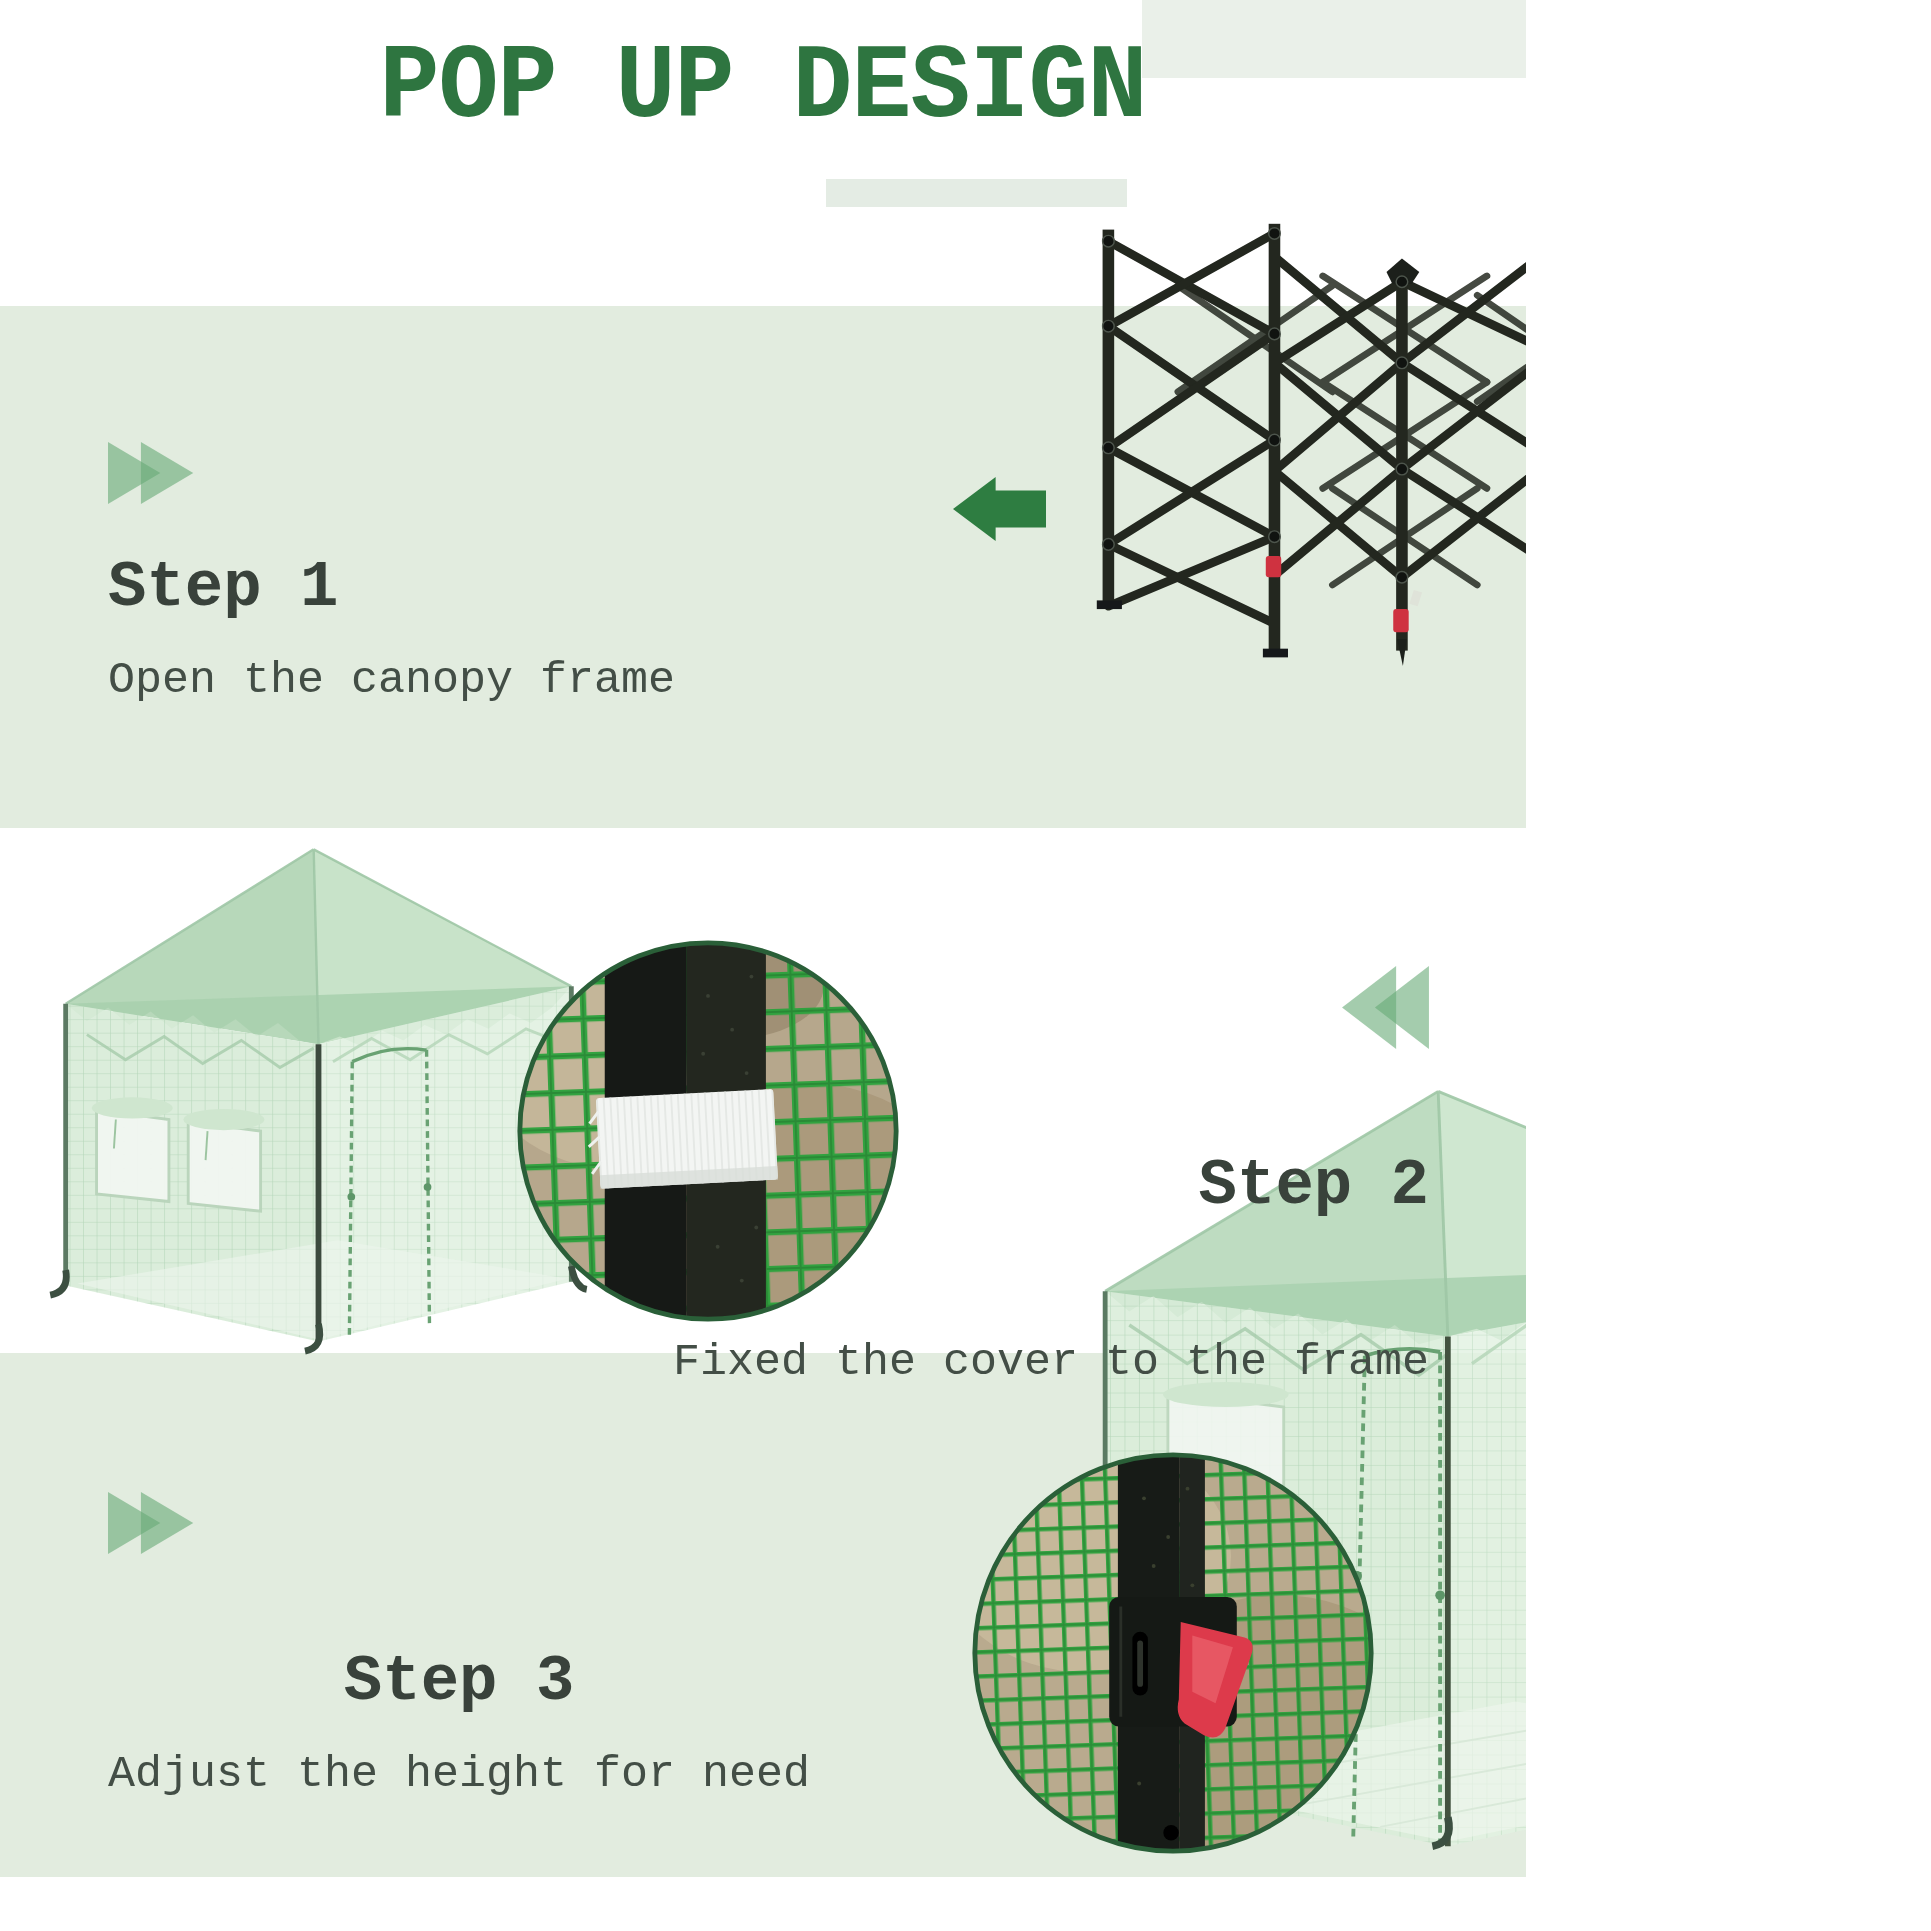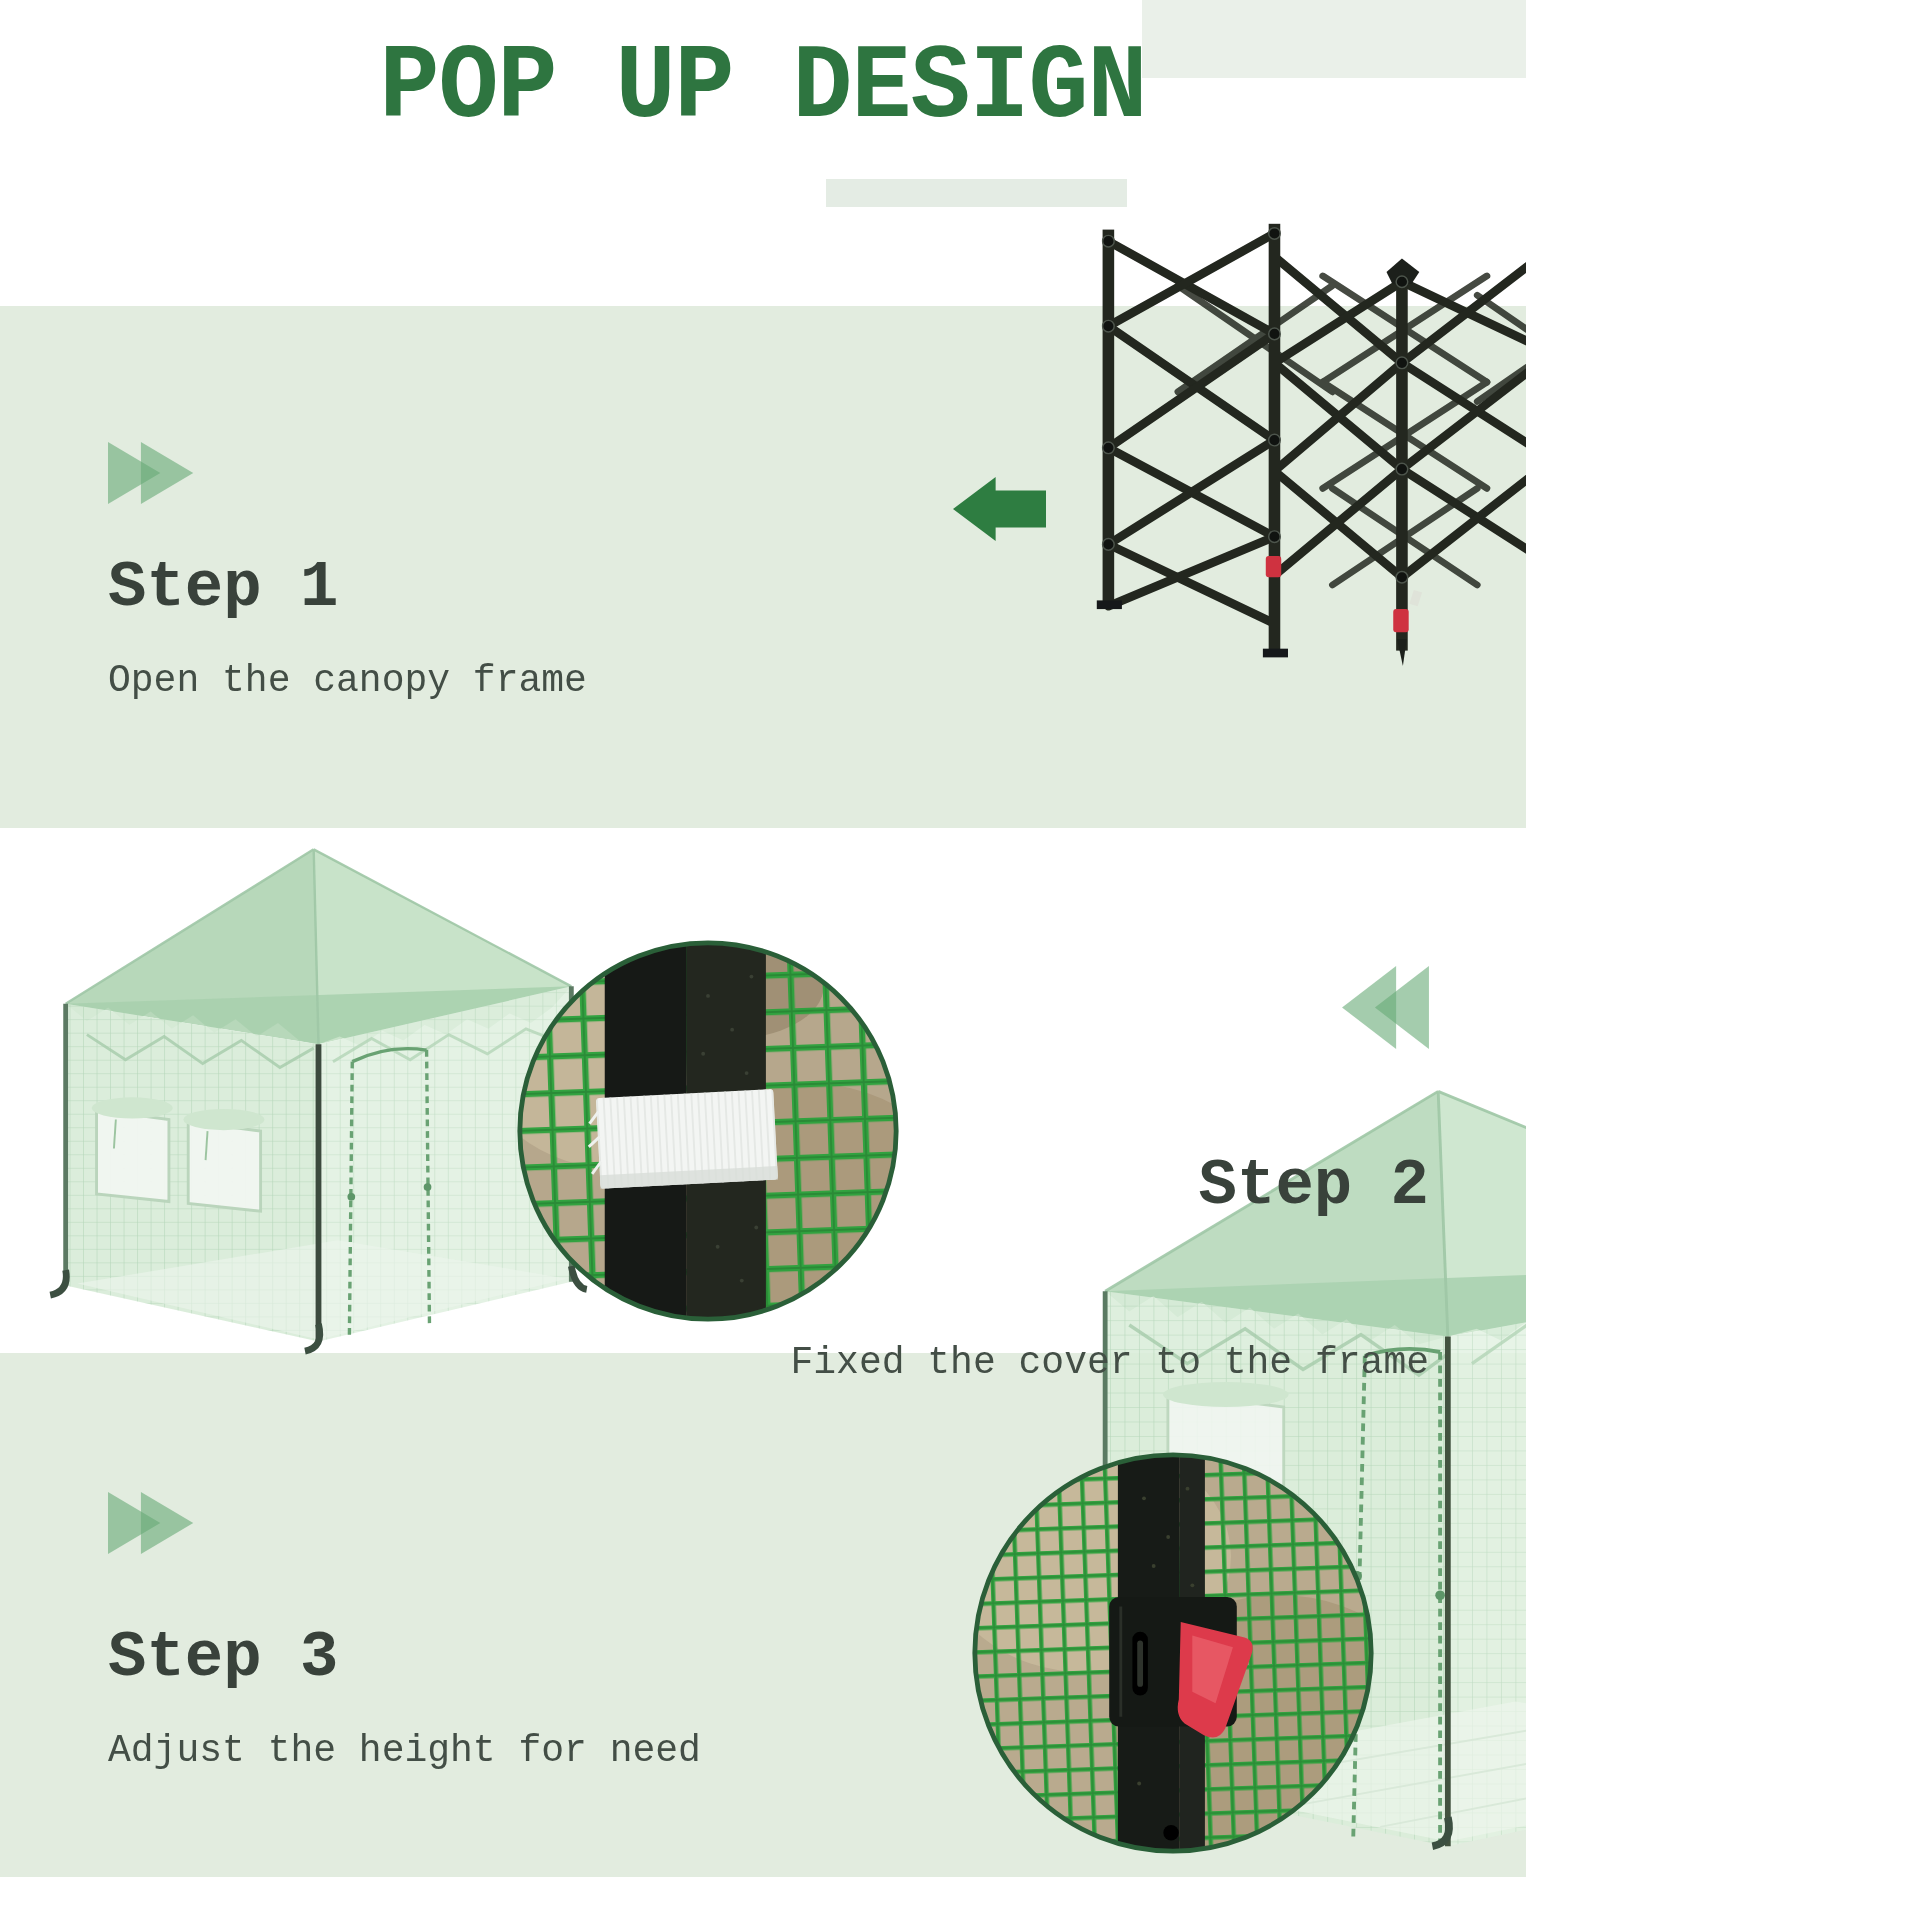--- a/index.html
+++ b/index.html
@@ -15,29 +15,29 @@
 
   
   .band{position:absolute;left:0;width:1931px;background:#e2ecdf;}
   .band--one{top:306px;height:522px;}
   .band--three{top:1353px;height:524px;}
 
   
   .step-block{position:absolute;z-index:6;}
   .step-block .step-icon{display:block;}
   .step-label{font-weight:bold;font-size:64px;line-height:73px;color:#39423b;}
-  .step-desc{font-size:38px;line-height:58px;color:#434e46;}
+  .step-desc{font-size:45px;line-height:58px;color:#434e46;}
   .step--1{left:108px;top:442px;}
   .step--1 .step-label{margin-top:48px;}
   .step--1 .step-desc{margin-top:27px;}
   .step--2{right:97px;top:966px;display:flex;flex-direction:column;align-items:flex-end;text-align:right;gap:47px;}
   .step--2 .step-label{margin-top:54px;}
   .step--2 .step-desc{margin-top:64px;}
   .step--3{left:108px;top:1492px;}
-  .step--3 .step-label{margin-top:68px;}
+  .step--3 .step-label{margin-top:92px;text-align:center;}
   .step--3 .step-desc{margin-top:27px;text-align:center;}
 
   
   .dir-arrow{position:absolute;z-index:5;}
   .dir-arrow--left{left:953px;top:477px;}
   .dir-arrow--right{left:1710px;top:477px;}
 
   
   .illus{position:absolute;}
   .illus svg{display:block;}

